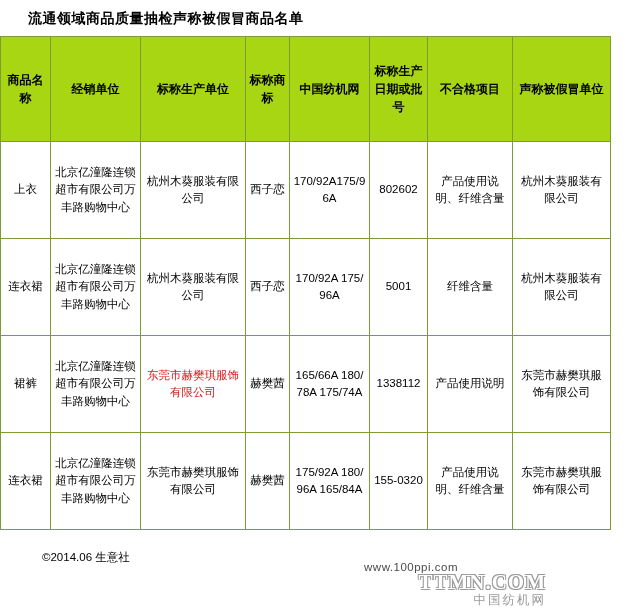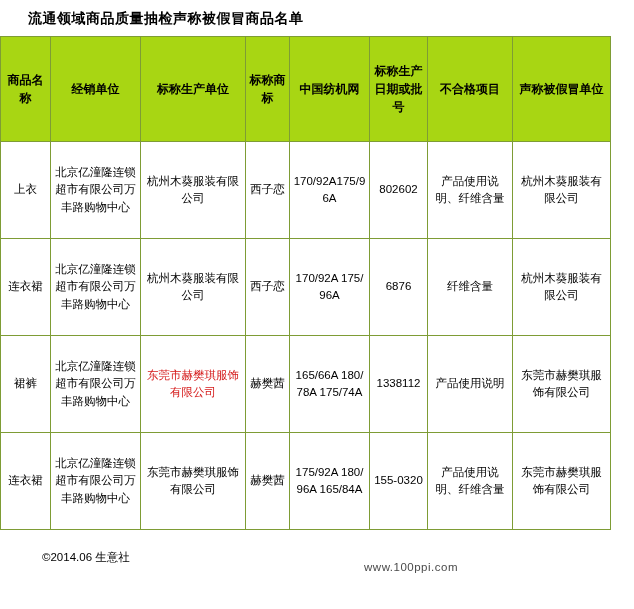--- a/index.html
+++ b/index.html
@@ -149,21 +149,21 @@
         <td>802602</td>
         <td>产品使用说明、纤维含量</td>
         <td>杭州木葵服装有限公司</td>
       </tr>
       <tr>
         <td>连衣裙</td>
         <td>北京亿潼隆连锁超市有限公司万丰路购物中心</td>
         <td>杭州木葵服装有限公司</td>
         <td>西子恋</td>
         <td>170/92A 175/96A</td>
-        <td>6876</td>
+        <td>5001</td>
         <td>纤维含量</td>
         <td>杭州木葵服装有限公司</td>
       </tr>
       <tr>
         <td>裙裤</td>
         <td>北京亿潼隆连锁超市有限公司万丰路购物中心</td>
         <td class="red-text">东莞市赫樊琪服饰有限公司</td>
         <td>赫樊茜</td>
         <td>165/66A 180/78A 175/74A</td>
         <td>1338112</td>
@@ -179,14 +179,18 @@
         <td>155-0320</td>
         <td>产品使用说明、纤维含量</td>
         <td>东莞市赫樊琪服饰有限公司</td>
       </tr>
     </tbody>
   </table>
 
   <div class="footer-note">©2014.06 生意社</div>
   <div class="watermark-ppi">www.100ppi.com</div>
 
+  <div class="watermark-block">
+    <div class="watermark-main">TTMN.COM</div>
+    <div class="watermark-sub">中国纺机网</div>
+  </div>
 
 </div>
 
 </body></html>

